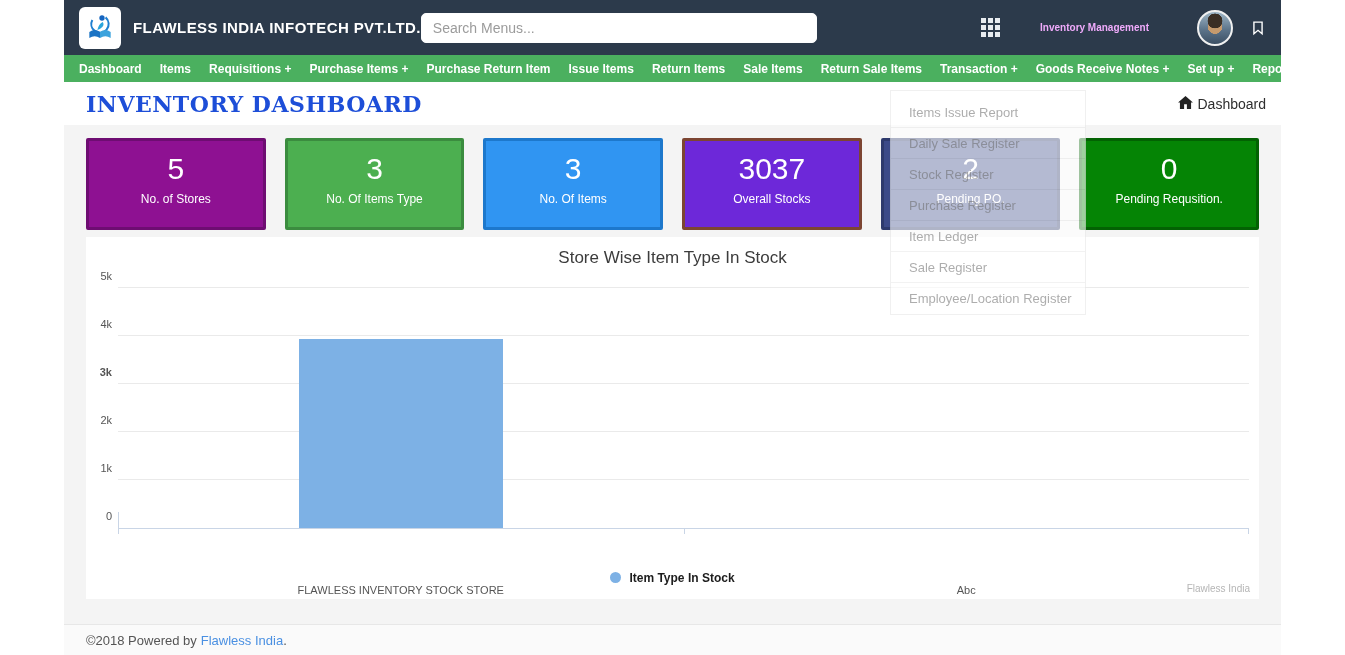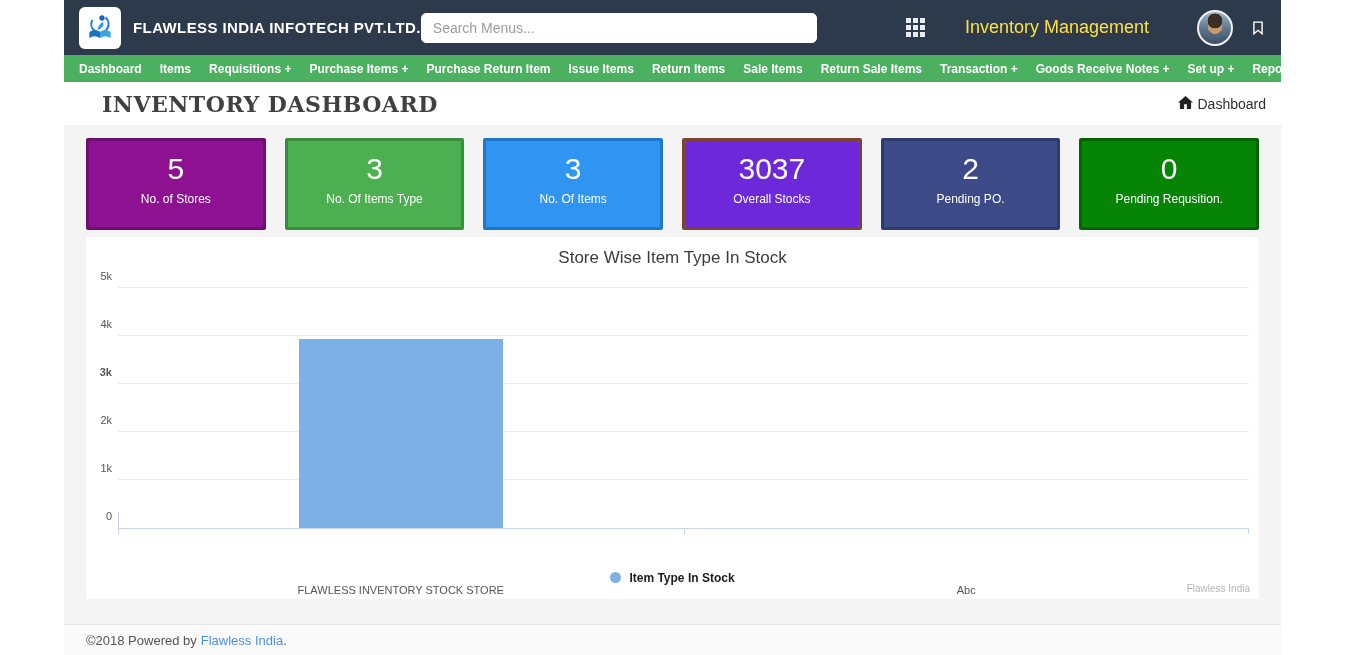--- a/index.html
+++ b/index.html
@@ -14,35 +14,35 @@
   .topbar { height:55px; background:#2c3a4b; display:flex; align-items:center; position:relative; }
   .logo-box { width:42px; height:42px; background:#fff; border-radius:6px; margin:0 12px 0 15px;
               display:flex; align-items:center; justify-content:center; flex:0 0 auto; }
   .brand { color:#fff; font-weight:bold; font-size:15px; letter-spacing:.4px; white-space:nowrap; }
   .search-input { width:396px; height:30px; border-radius:5px; border:1px solid #fdfdfd;
                   padding:0 11px; font-size:14px; color:#333; outline:none; font-family:"Liberation Sans",sans-serif; }
   .search-input::placeholder { color:#9b9b9b; }
   .top-right { margin-left:auto; display:flex; align-items:center; margin-right:16px; }
   .grid-icon { display:grid; grid-template-columns:repeat(3,5px); grid-gap:2px; margin-right:40px; cursor:pointer; }
   .grid-icon i { width:5px; height:5px; background:#e8ecf0; display:block; }
-  .app-title { color:#fde047; font-weight:normal; font-size:18px; margin-right:48px; white-space:nowrap; }
+  .app-title { color:#f0abfc; font-weight:bold; font-size:10px; margin-right:48px; white-space:nowrap; }
   .avatar { width:36px; height:36px; border-radius:50%; margin-right:18px; border:2px solid #f0f0f0;
             background: radial-gradient(circle at 50% 28%, #3a2e24 0 26%, transparent 27%),
                         radial-gradient(circle at 50% 46%, #c59a6d 0 30%, transparent 31%),
                         linear-gradient(180deg,#9fb6c6 0%, #5c748a 55%, #3c5064 100%);
             flex:0 0 auto; }
   .bookmark { display:flex; align-items:center; cursor:pointer; }
 
   
   .navbar { height:27px; background:#4bb05f; display:flex; align-items:center; padding-left:6px; }
   .nav-item { color:#fff; font-size:12px; font-weight:bold; text-decoration:none; padding:0 9px; white-space:nowrap; }
 
   
   .title-row { height:43px; background:#fff; display:flex; align-items:center; justify-content:space-between; padding:0 15px 0 22px; }
-  .page-title { font-family:"DejaVu Serif", serif; font-size:22px; font-weight:bold; color:#404040; margin:16px; letter-spacing:.5px; }
+  .page-title { font-family:"DejaVu Serif", serif; font-size:22px; font-weight:bold; color:#1d4ed8; margin:0; letter-spacing:.5px; }
   .breadcrumb { font-size:14px; color:#2e2e2e; display:flex; align-items:center; gap:5px; cursor:pointer; text-decoration:none; }
 
   
   .content { background:#f4f4f4; padding:13px 22px 23px; height:530px; }
   .cards-row { display:flex; gap:19px; margin-bottom:7px; }
   .card { flex:1; height:92px; border:3px solid; border-radius:2px; color:#fff; text-align:center; overflow:hidden; }
   .card-value { font-size:30px; margin-top:11px; line-height:1.1; }
   .card-label { font-size:12px; margin-top:7px; }
 
   
@@ -197,20 +197,29 @@
           <div class="xlabel">FLAWLESS INVENTORY STOCK STORE</div>
           <div class="xlabel">Abc</div>
         </div>
       <div class="legend">
         <span class="legend-dot" style="background: rgb(125, 177, 229);"></span><span class="legend-label">Item Type In Stock</span>
       </div>
       <div class="watermark">Flawless India</div>
     </div>
   </div>
 
+  <div class="ghost-dropdown">
+      <div class="ghost-item">Items Issue Report</div>
+      <div class="ghost-item">Daily Sale Register</div>
+      <div class="ghost-item">Stock Register</div>
+      <div class="ghost-item">Purchase Register</div>
+      <div class="ghost-item">Item Ledger</div>
+      <div class="ghost-item">Sale Register</div>
+      <div class="ghost-item">Employee/Location Register</div>
+    </div>
 
   <div class="footer">
     <span>©2018 Powered by</span>
     <a href="#">Flawless India</a>
       <span class="dot">.</span>
   </div>
 
 </div>
 
 </body></html>

